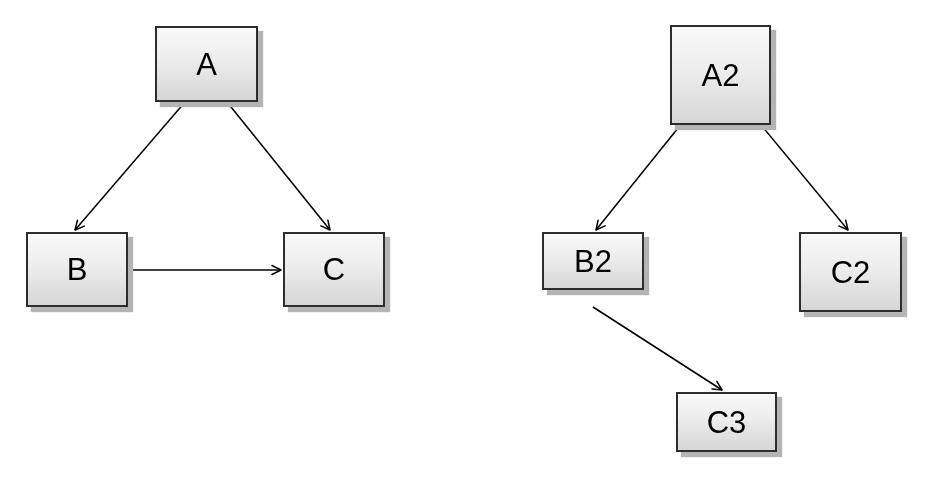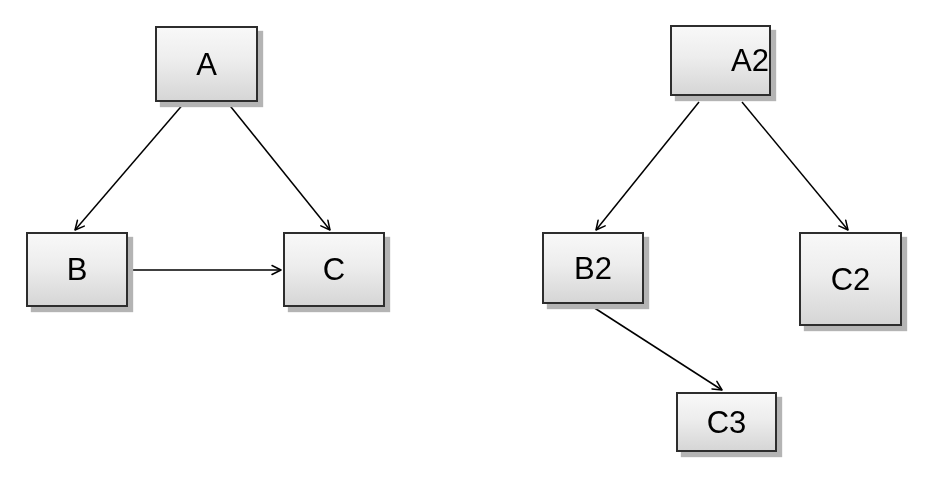--- a/index.html
+++ b/index.html
@@ -63,26 +63,26 @@
   <div id="nodes-layer">
       <div class="node" style="left: 155px; top: 26px; width: 103px; height: 76px;">
         <span class="node-label">A</span>
       </div>
       <div class="node" style="left: 26px; top: 232px; width: 102px; height: 75px;">
         <span class="node-label">B</span>
       </div>
       <div class="node" style="left: 283px; top: 232px; width: 102px; height: 75px;">
         <span class="node-label">C</span>
       </div>
-      <div class="node" style="left: 670px; top: 25px; width: 101px; height: 71px; justify-content: flex-end;">
+      <div class="node" style="left: 670px; top: 25px; width: 101px; height: 100px;">
         <span class="node-label">A2</span>
       </div>
-      <div class="node" style="left: 542px; top: 232px; width: 102px; height: 72px;">
+      <div class="node" style="left: 542px; top: 232px; width: 102px; height: 58px;">
         <span class="node-label">B2</span>
       </div>
-      <div class="node" style="left: 799px; top: 232px; width: 103px; height: 94px;">
+      <div class="node" style="left: 799px; top: 232px; width: 103px; height: 80px;">
         <span class="node-label">C2</span>
       </div>
       <div class="node" style="left: 676px; top: 392px; width: 101px; height: 60px;">
         <span class="node-label">C3</span>
       </div>
     </div>
 </div>
 
 </body></html>

